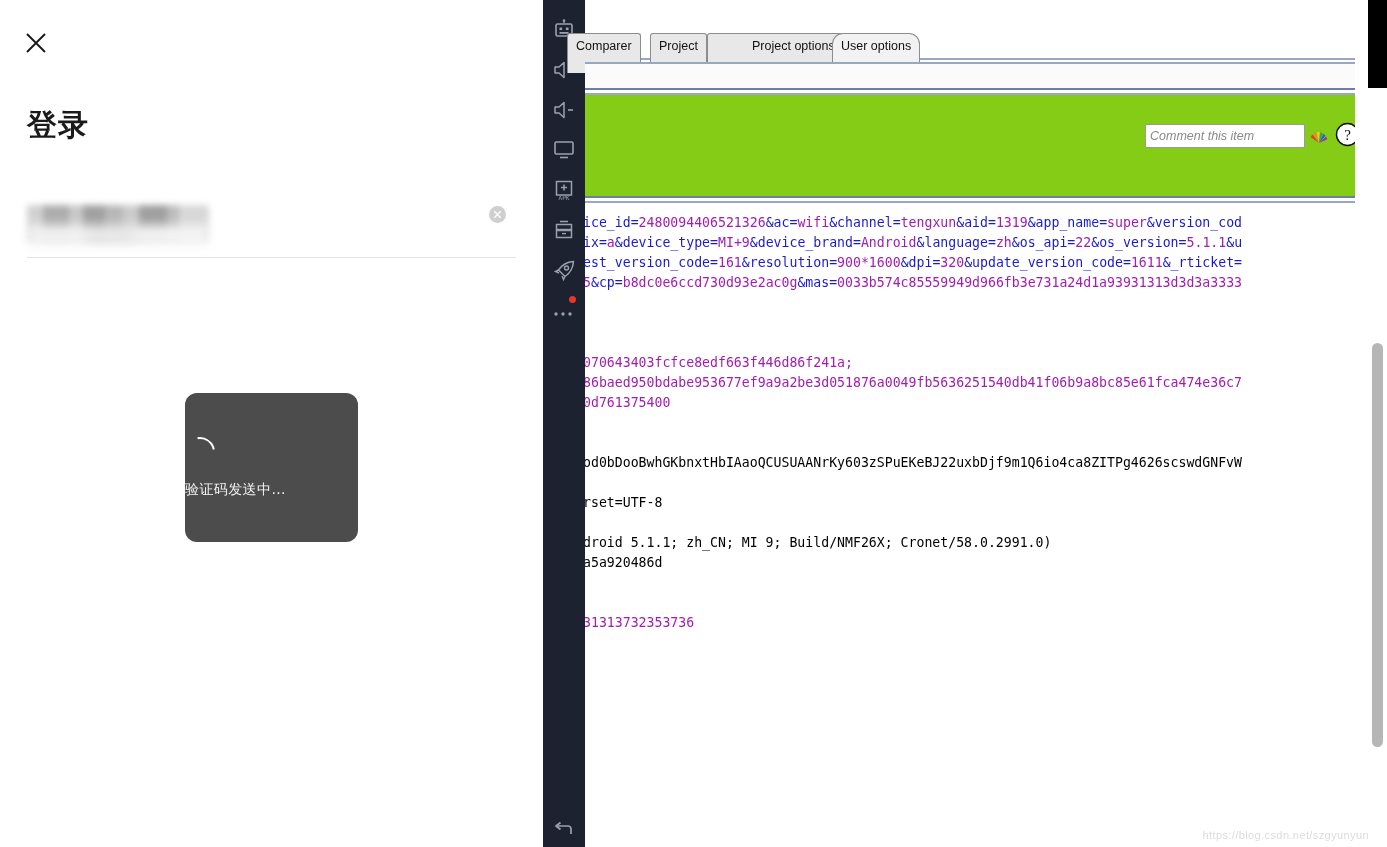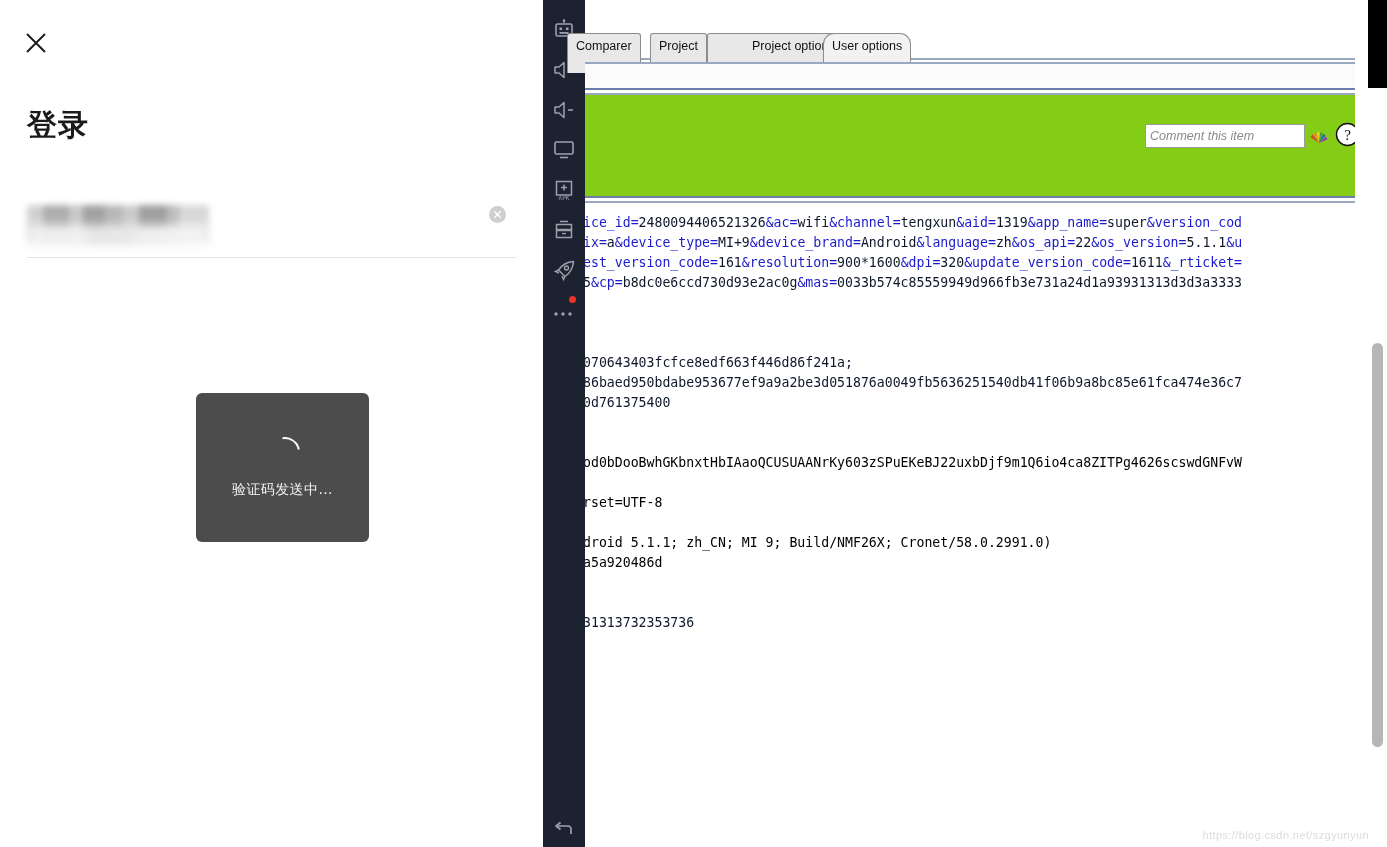--- a/index.html
+++ b/index.html
@@ -42,23 +42,23 @@
   }
   #phone-underline{
     position:absolute;left:0;bottom:0;width:489px;height:1px;background:#e3e3e3;
   }
   #clear-icon{
     position:absolute;right:10px;top:10px;width:17px;height:17px;cursor:pointer;
   }
 
   
   #toast{
-    position:absolute;left:196px;top:393px;width:173px;height:149px;
-    background:#4c4c4c;border-radius:6px;
-    display:flex;flex-direction:column;align-items:center;justify-content:center;
+    position:absolute;left:185px;top:393px;width:173px;height:149px;
+    background:#4c4c4c;border-radius:12px;
+    display:flex;flex-direction:column;align-items:flex-start;justify-content:center;
   }
   #toast-spinner{
     width:26px;height:26px;margin-bottom:18px;position:relative;
   }
   #toast-spinner .arc{
     position:absolute;left:0;top:0;width:26px;height:26px;
     border-radius:50%;
     border:2.6px solid transparent;border-top-color:#ffffff;
     transform:rotate(35deg);
   }
@@ -132,21 +132,21 @@
     box-sizing:border-box;overflow:hidden;
   }
   #msg-text{
     position:absolute;left:-2px;top:10px;width:1000px;
     font-family:"DejaVu Sans Mono","Liberation Mono",monospace;
     font-size:13.2px;line-height:20px;white-space:pre;
     color:#000;
   }
   .ln{display:block;height:20px;}
   .k{color:#1b1bcc;}   
-  .v{color:#0f172a;}   
+  .v{color:#a21caf;}   
   .t{color:#000;}      
 
   
   #editor-vscroll{
     position:absolute;left:770px;top:203px;width:17px;height:644px;
     background:#f0f0f0;border-left:1px solid #c6c6c6;
   }
   #editor-vscroll-up{
     position:absolute;left:0;top:0;width:17px;height:17px;
     background:linear-gradient(#f7f7f7,#dcdcdc);border:1px solid #9aa0ae;box-sizing:border-box;
@@ -288,21 +288,21 @@
       </svg>
     </div>
   </div>
 
   <div id="burp">
 
     <div id="tab-strip">
       <div class="tab" style="left:-18px;">Comparer</div>
       <div class="tab" style="left:65px;">Project</div>
       <div class="tab" style="left:122px;padding-left:44px;">Project options</div>
-      <div class="tab selected" style="left:238px;border-radius:11px;">User options</div>
+      <div class="tab selected" style="left:247px;border-radius:11px;">User options</div>
     </div>
 
     <div id="panel-a"></div>
 
     <div id="panel-b">
       <div id="comment-input">Comment this item</div>
 
       <div id="highlight-icon">
         <svg width="22" height="24" viewBox="0 0 22 24">
           <g transform="translate(11,20)">

